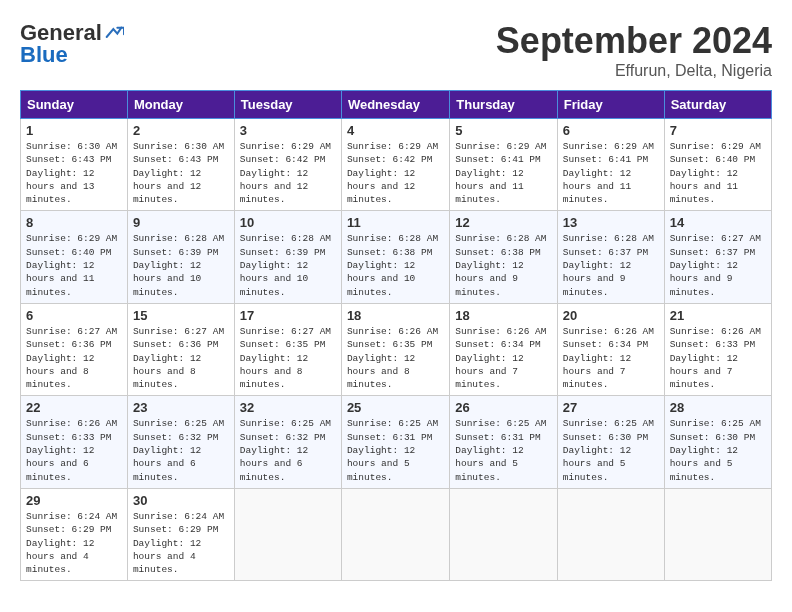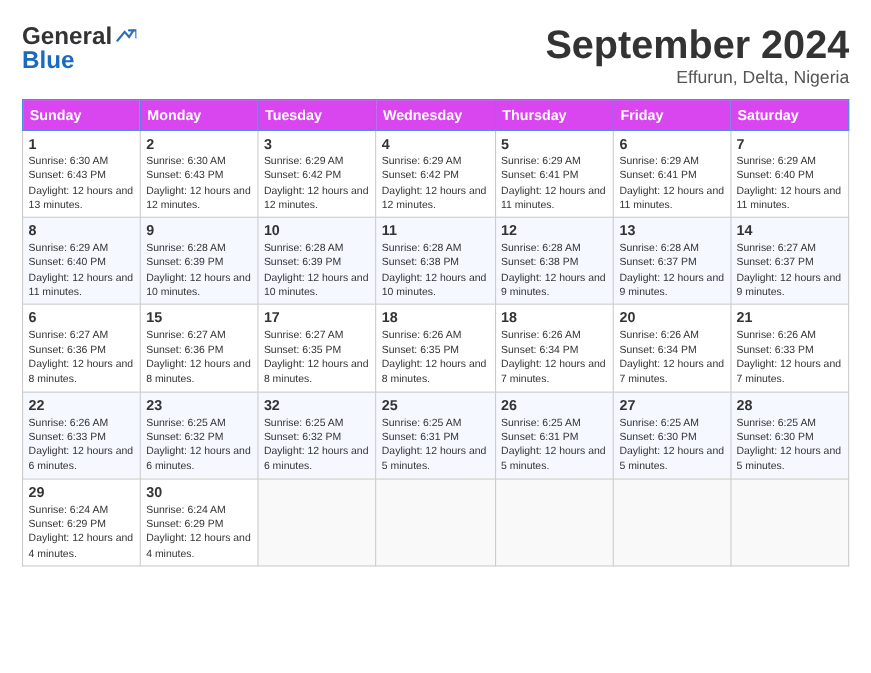--- a/index.html
+++ b/index.html
@@ -52,21 +52,21 @@
     .subtitle {
       font-size: 16px;
       color: #555;
     }
     .calendar {
       width: 100%;
       border-collapse: collapse;
       border: 1px solid #ccc;
     }
     .calendar th {
-      background-color: #d946ef;
+      background-color: #4c1d95;
       color: white;
       text-align: left;
       padding: 6px 6px;
       font-size: 13px;
       font-weight: bold;
       border: 1px solid #4a8edd;
     }
     .calendar td {
       border: 1px solid #ccc;
       vertical-align: top;
@@ -82,20 +82,21 @@
       font-size: 13px;
       font-weight: bold;
       color: #333;
       display: block;
       margin-bottom: 2px;
     }
     .day-info {
       font-size: 9.5px;
       color: #333;
       line-height: 1.4;
+      font-family: Liberation Mono, monospace;
     }
     .empty-cell {
       background: #f9f9f9 !important;
     }
   </style>
 </head>
 <body>
 
 <div class="header">
   <div class="logo">

